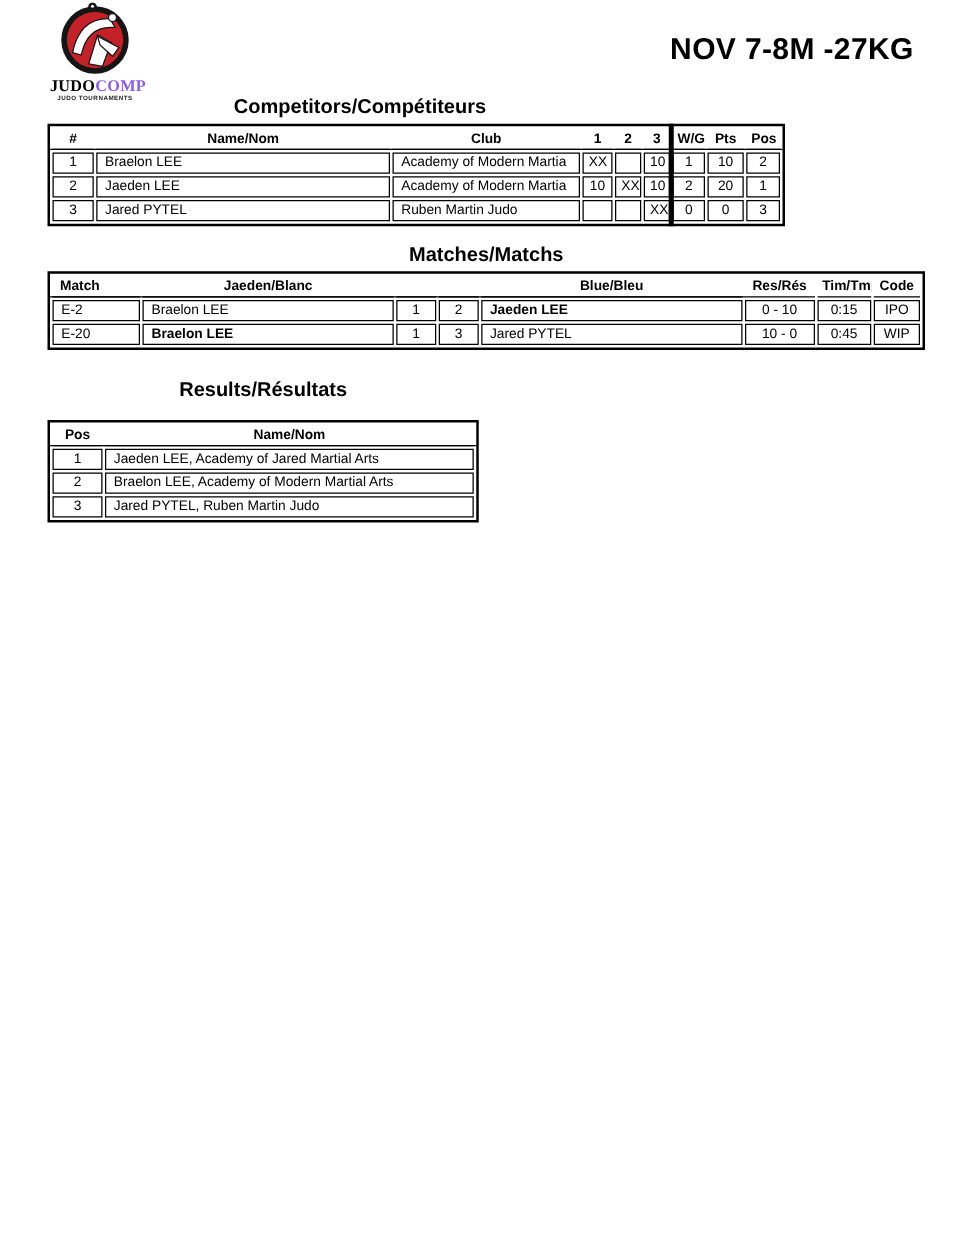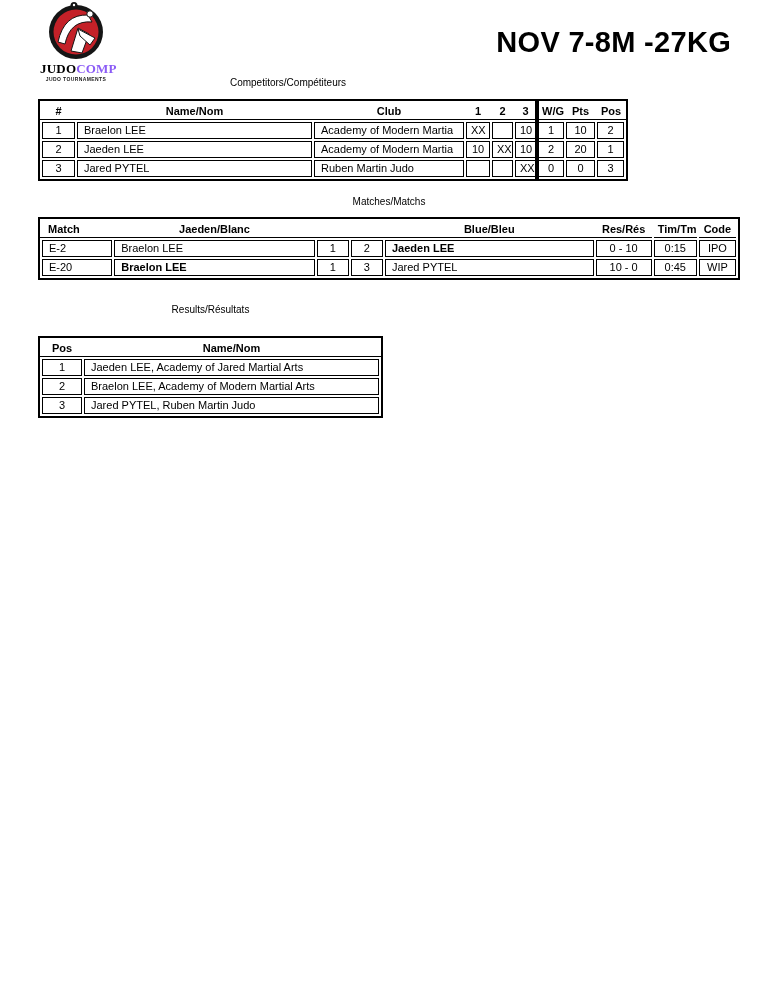--- a/index.html
+++ b/index.html
@@ -10,24 +10,24 @@
   .abs { position:absolute; }
 
   
   .logo { left:40px; top:2px; width:72px; text-align:center; }
   .logo svg { display:block; margin:0 auto; }
   .brand { font-family:"Liberation Serif", serif; font-weight:bold; font-size:13px; line-height:13px; letter-spacing:0.2px; white-space:nowrap; }
   .brand .red { color:#8b5cf6; }
   .tagline { font-size:5px; font-weight:bold; letter-spacing:0.4px; color:#222; margin-top:1px; white-space:nowrap; }
 
   
-  .pagetitle { top:26px; right:34px; font-size:29px; font-weight:bold; letter-spacing:0.3px; white-space:nowrap; }
-
-  
-  .sectitle { font-size:10px; font-weight:normal; text-align:center; white-space:nowrap; }
+  .pagetitle { top:26px; right:34px; font-size:24px; font-weight:bold; letter-spacing:0.3px; white-space:nowrap; }
+
+  
+  .sectitle { font-size:16px; font-weight:bold; text-align:center; white-space:nowrap; }
 
   
   .tablewrap { position:absolute; }
   table.grid {
     border-collapse:separate; border-spacing:2px; table-layout:fixed;
     border:2px solid #000; background:#fff; font-size:11px;
   }
   table.grid th, table.grid td { box-sizing:border-box; height:17px; overflow:hidden; white-space:nowrap; }
   table.grid th {
     border:none; border-bottom:1px solid #000; font-weight:bold;

